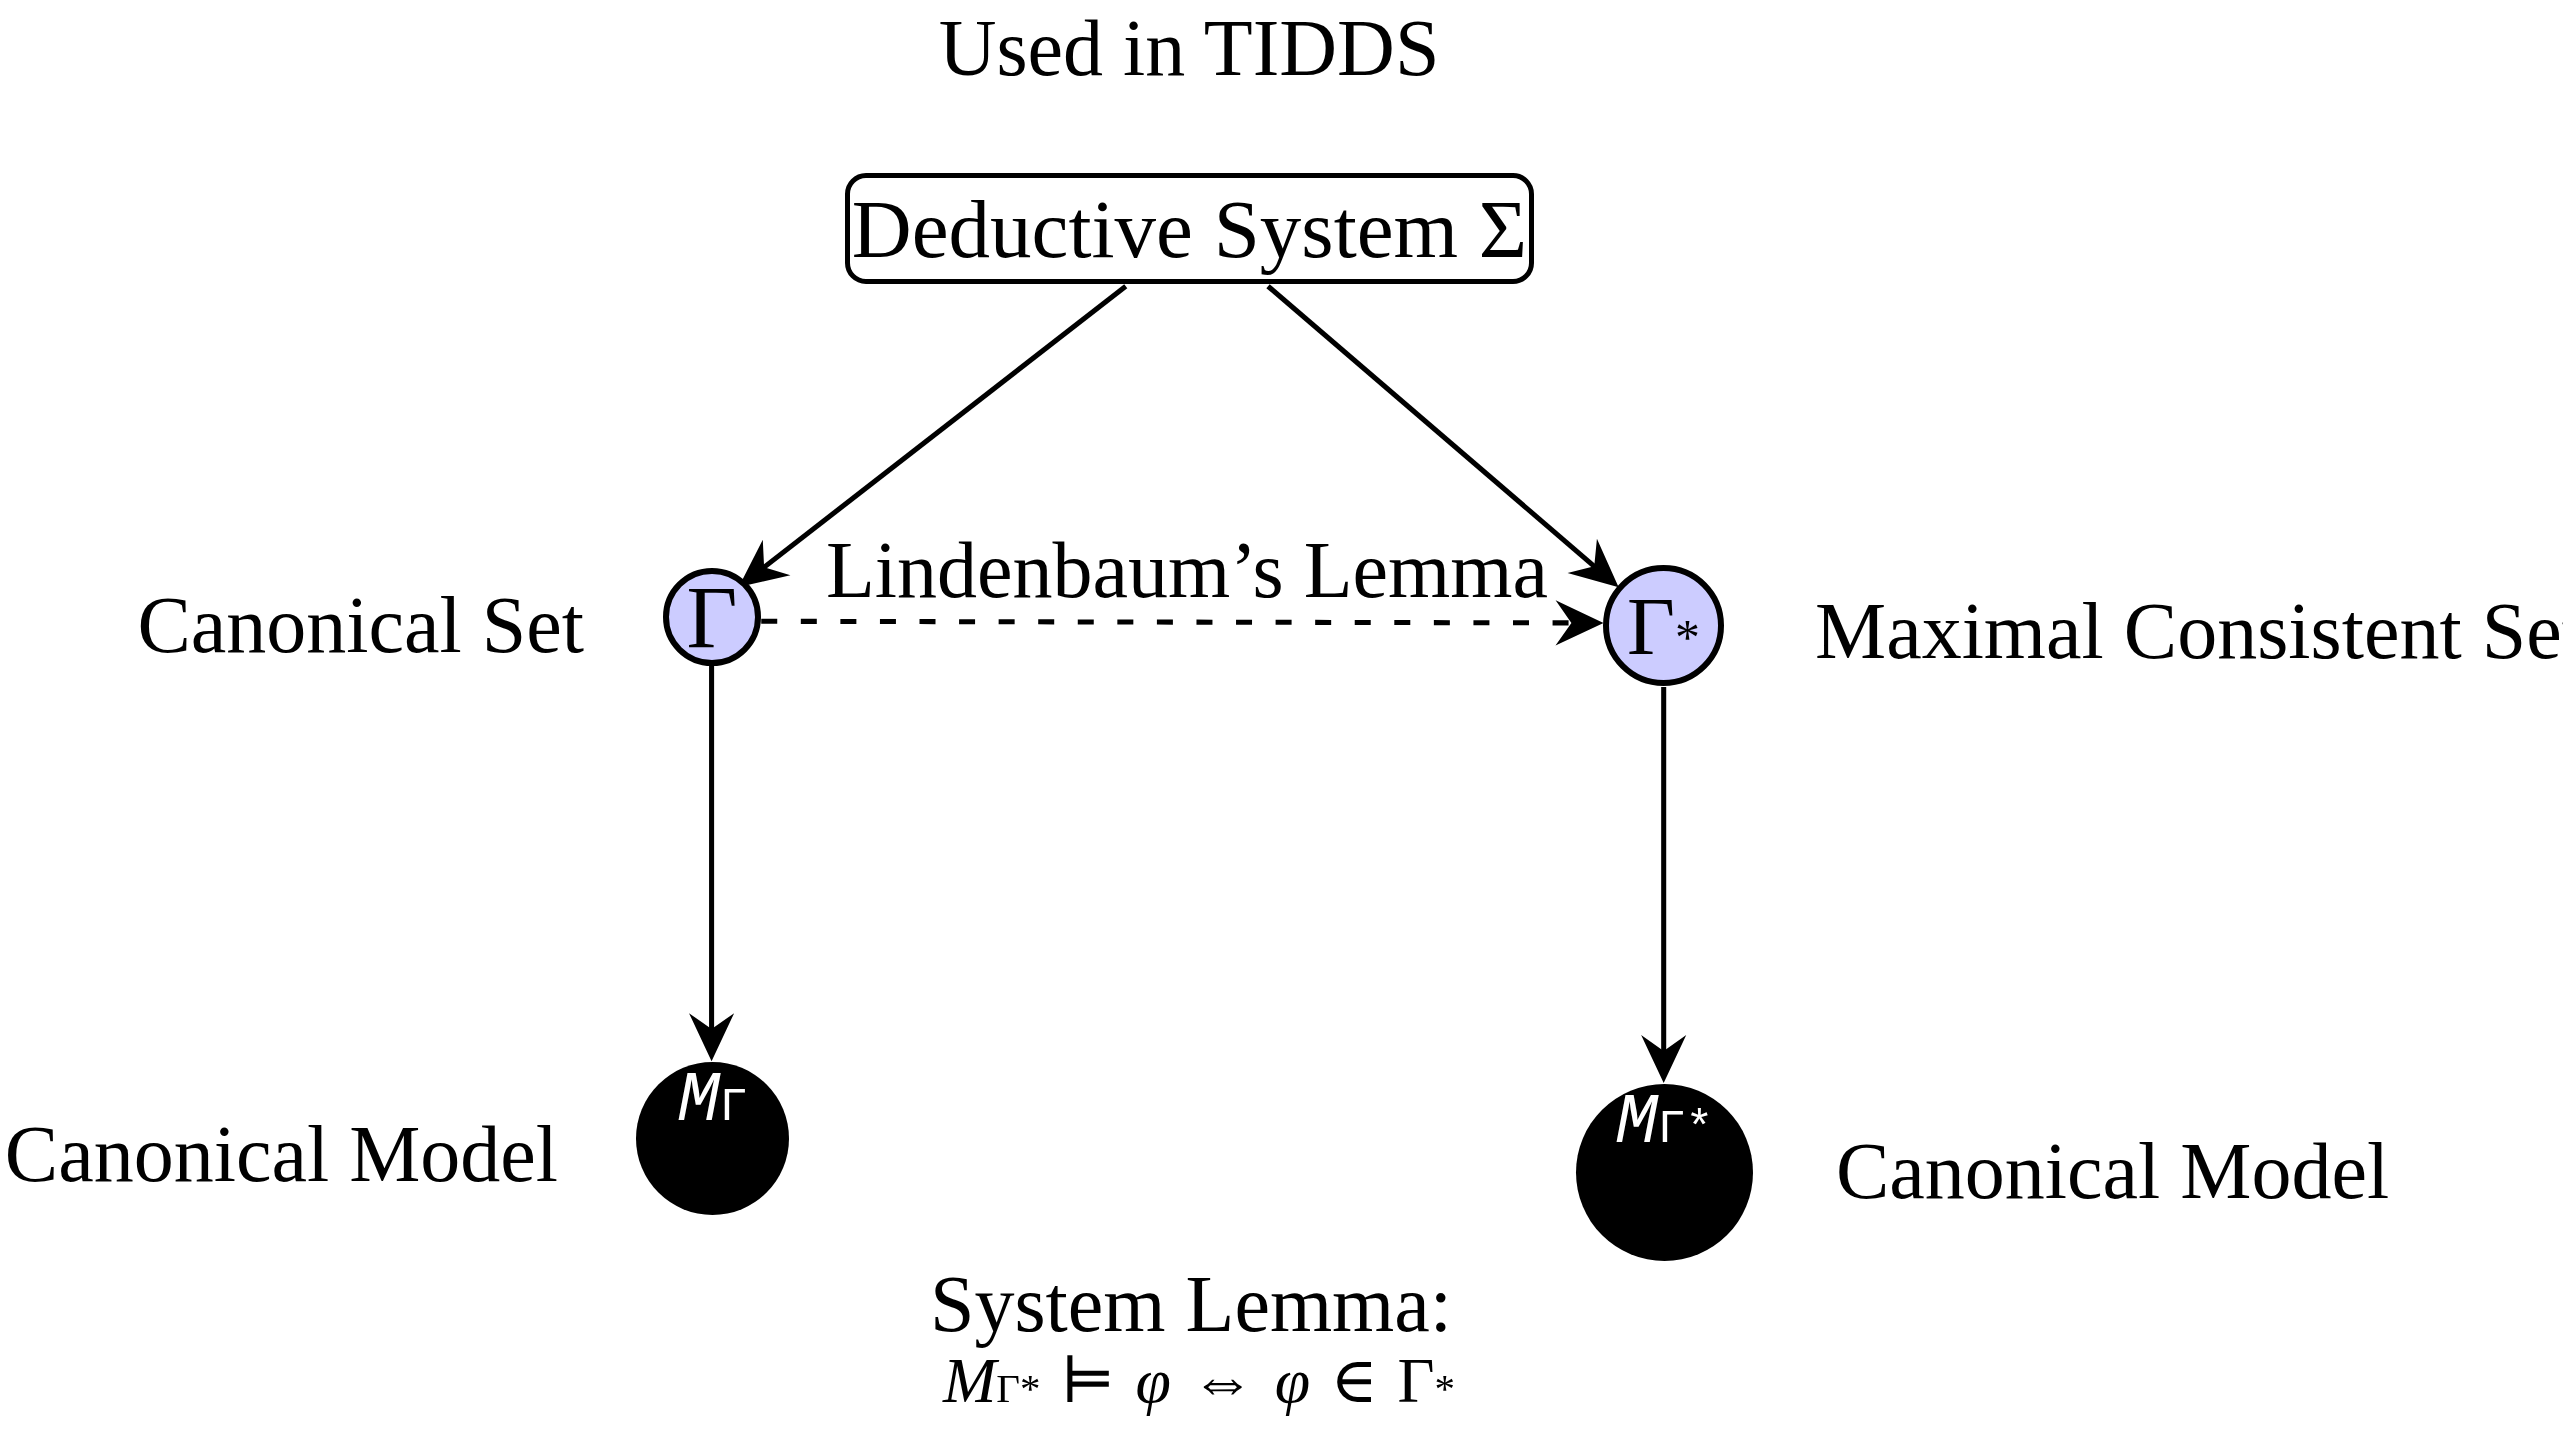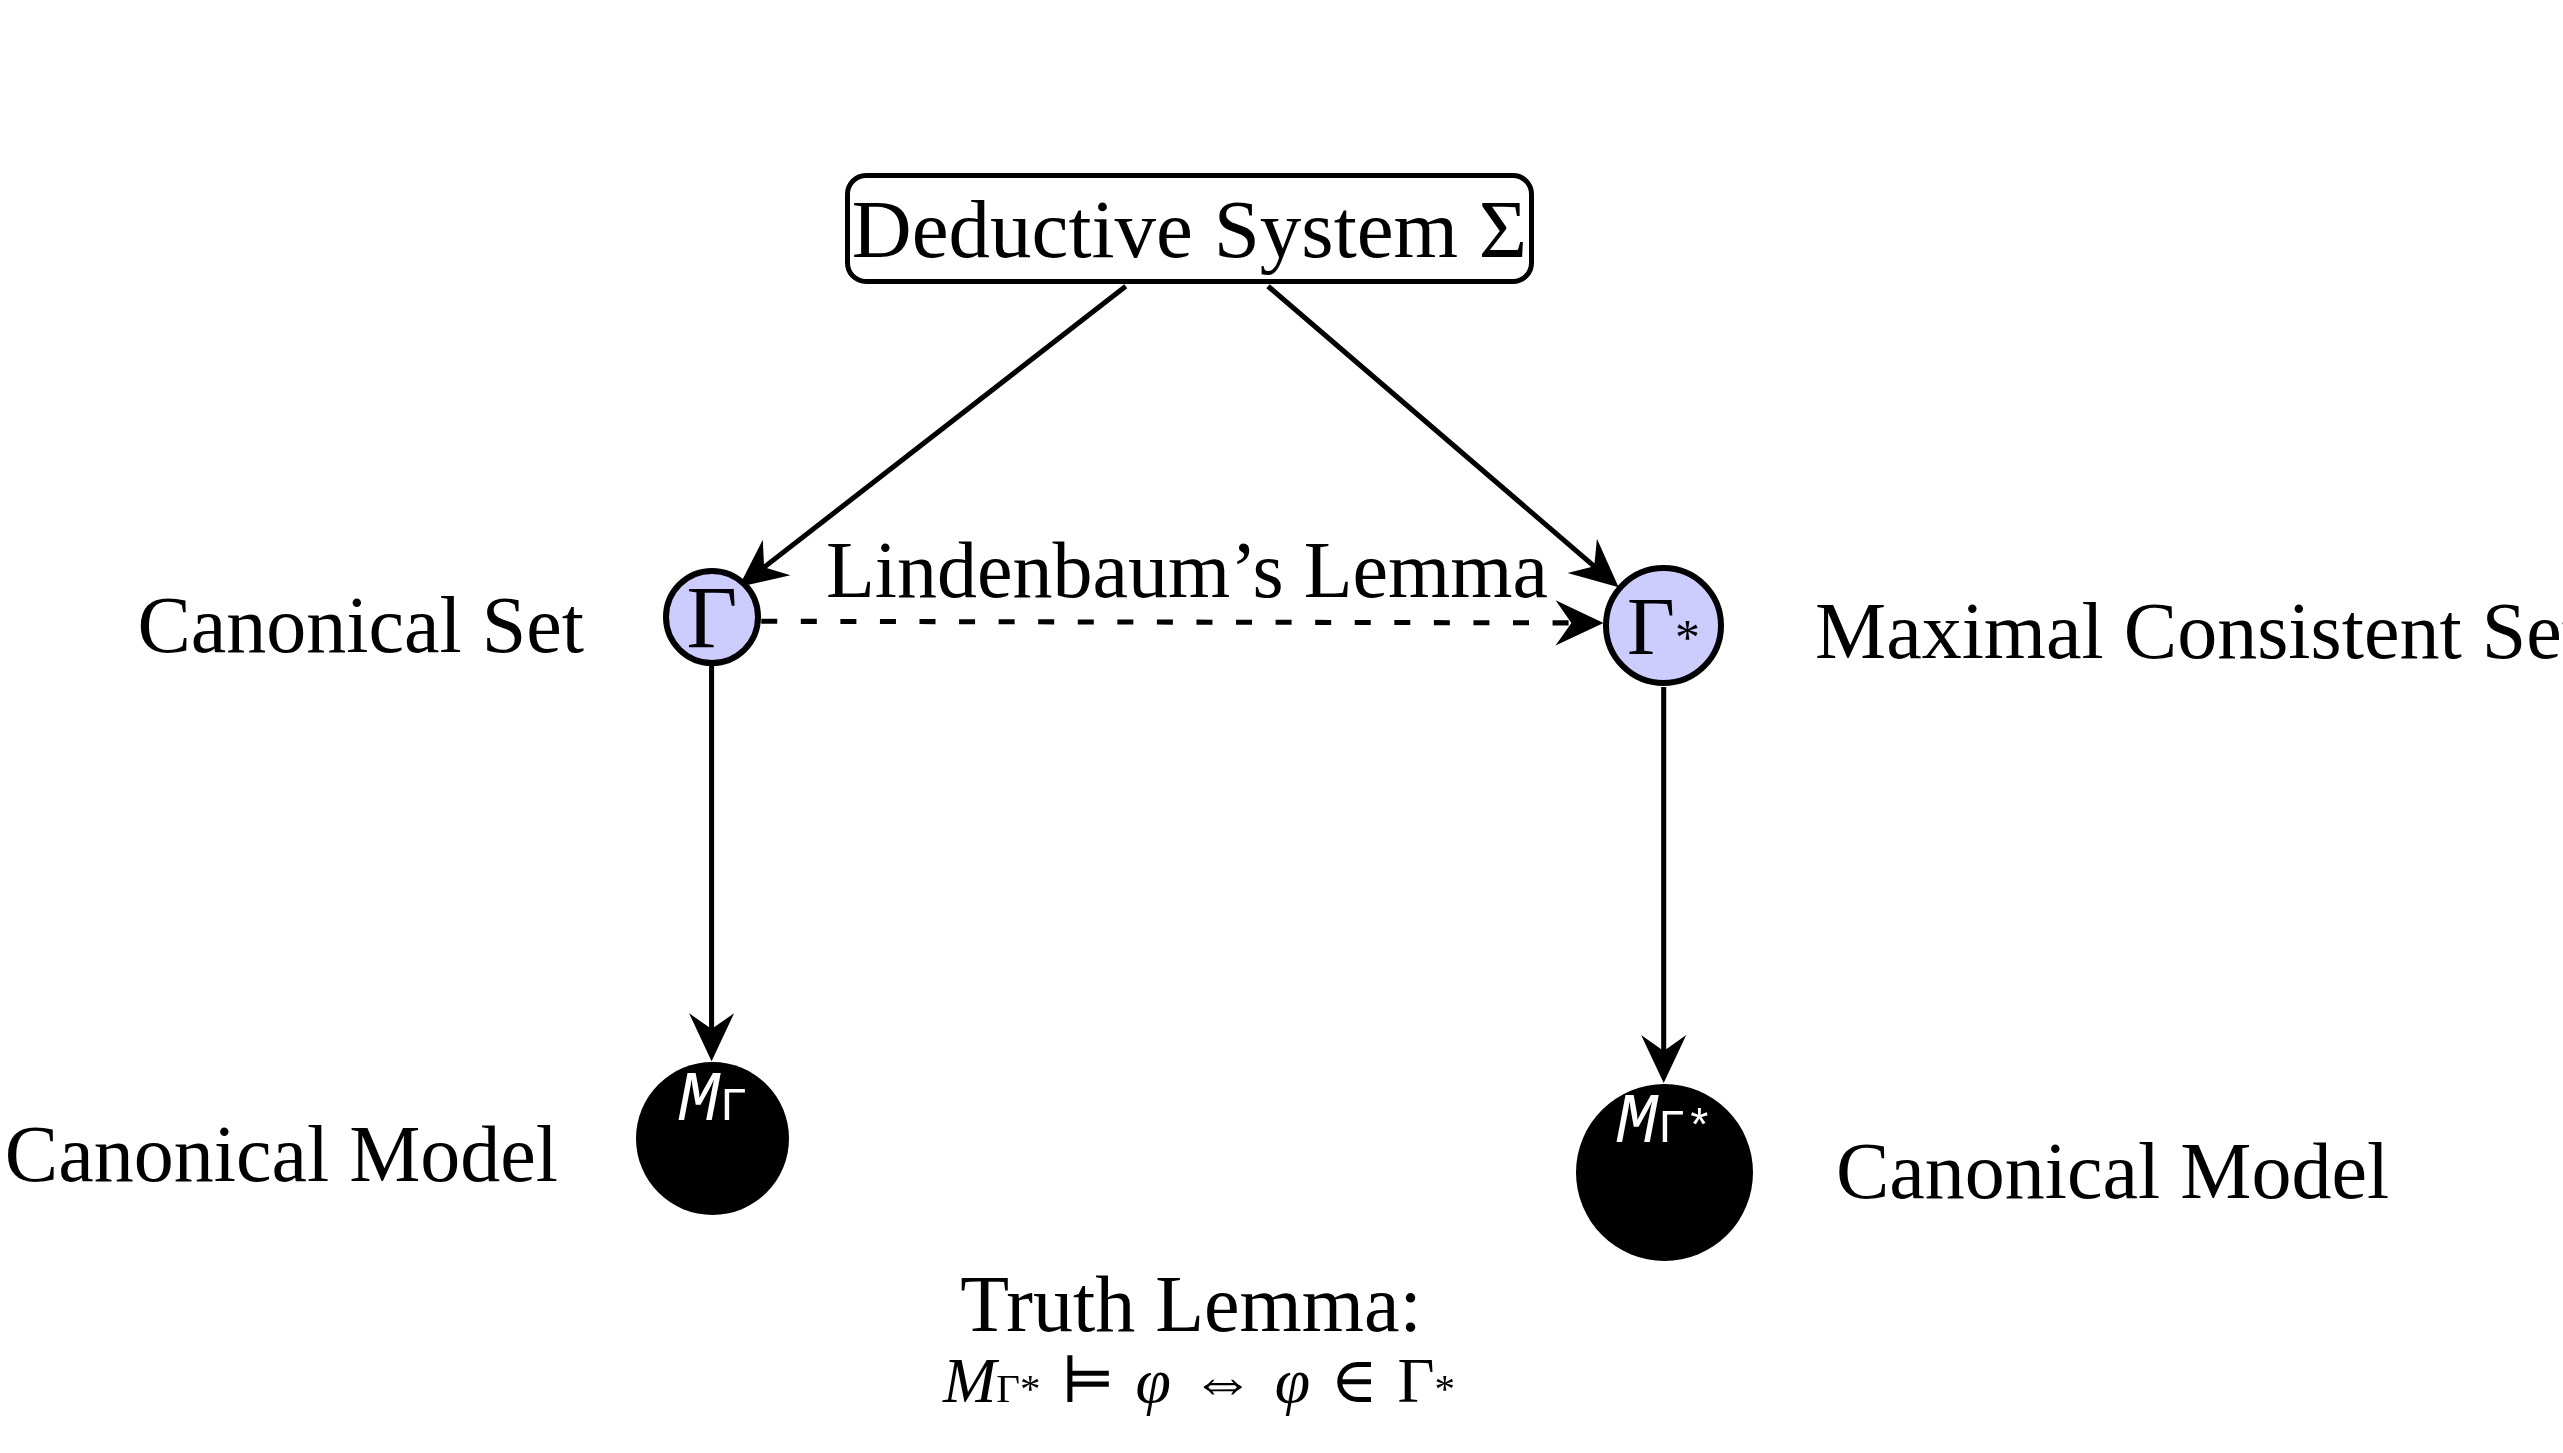--- a/index.html
+++ b/index.html
@@ -146,20 +146,21 @@
         <path d="M 0 0.3 L 10 5 L 0 9.7 L 3.3 5 Z" fill="#000000"></path>
       </marker>
     </defs>
     <line x1="1337" y1="340" x2="884" y2="692" marker-end="url(#stealth)"></line>
     <line x1="1506" y1="340" x2="1916" y2="692" marker-end="url(#stealth)"></line>
     <line class="dashed" x1="904" y1="738" x2="1896" y2="740" marker-end="url(#stealth)"></line>
     <line x1="845" y1="790" x2="845" y2="1252" marker-end="url(#stealth)"></line>
     <line x1="1976" y1="816" x2="1976" y2="1278" marker-end="url(#stealth)"></line>
   </svg>
 
+  <div class="lbl centered" style="left:1189px; top:4.2px;">Used in TIDDS</div>
 
   <div class="box">
     <span>Deductive System Σ</span>
   </div>
 
   <div class="lbl" style="right:1979px; top:581px;">Canonical Set</div>
 
   <div class="node gamma">
     <span>Γ</span>
   </div>
@@ -177,20 +178,20 @@
   <div class="model left">
     <span><span class="base">M</span><sub>Γ</sub></span>
   </div>
 
   <div class="model right">
     <span><span class="base">M</span><sub>Γ*</sub></span>
   </div>
 
   <div class="lbl" style="left:1836px; top:1127px;">Canonical Model</div>
 
-  <div class="lbl centered" style="left:1191px; top:1260px;">Truth Lemma:</div>
+  <div class="lbl centered" style="left:1191px; top:1260px;">System Lemma:</div>
 
   <div class="formula centered" style="left:1199px; top:1346px;">
     <span class="it">M</span><sub>Γ*</sub><span class="op">⊨</span><span class="it">φ</span><span class="op">⇔</span><span class="it">φ</span><span class="op">∈</span><span>Γ</span><sup>*</sup>
   </div>
 
 </div>
 
 
 </body></html>

